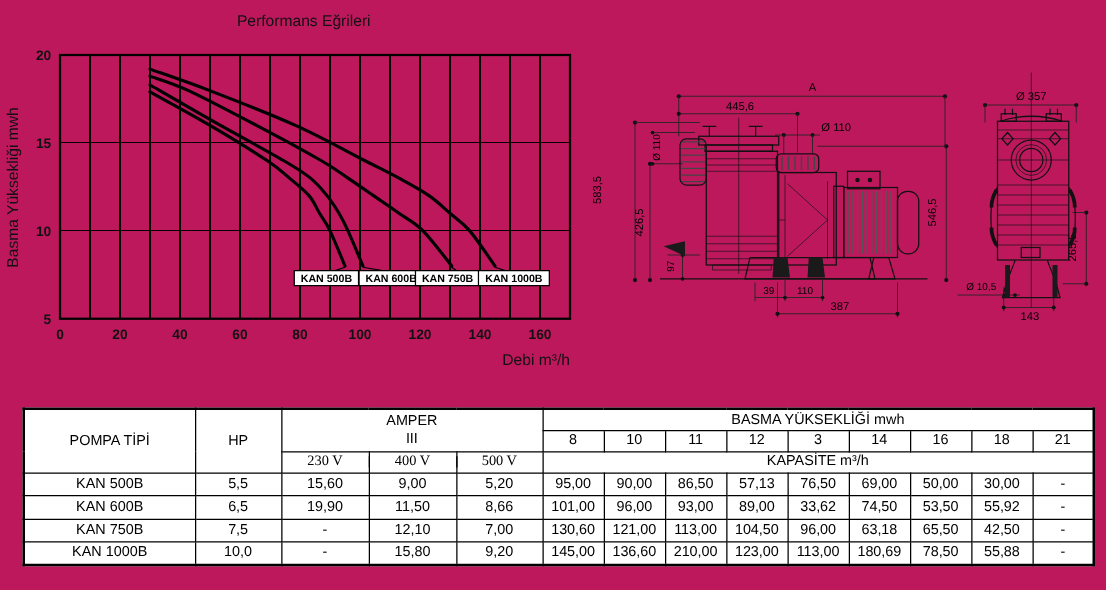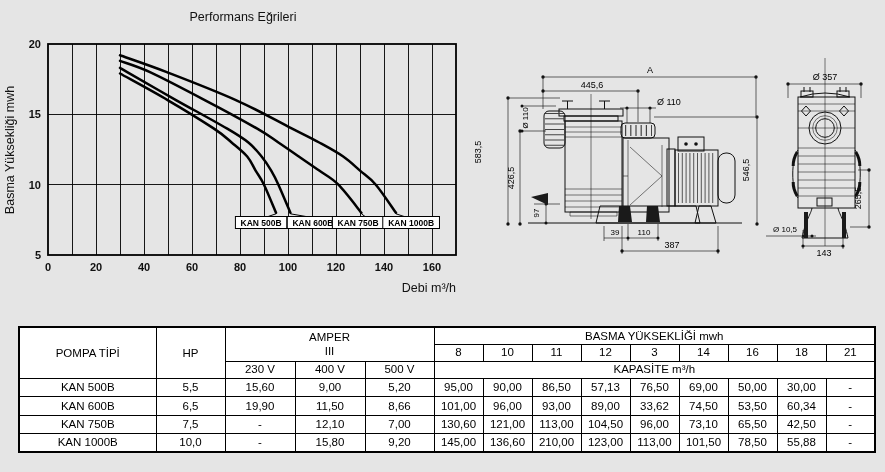--- a/index.html
+++ b/index.html
@@ -1,17 +1,17 @@
 <!DOCTYPE html>
 <html><head>
 <meta charset="utf-8">
 <style>
   html,body { margin:0; padding:0; background:#fff; }
   body { width:885px; height:472px; font-family:"Liberation Sans","DejaVu Sans",sans-serif; color:#000; }
-  .canvas { position:relative; width:885px; height:472px; background:#e5e5e5; overflow:hidden; }
+  .canvas { position:relative; width:885px; height:472px; background:#be185d; overflow:hidden; }
 
   
   #chart { position:absolute; left:0; top:0; }
   .ctitle { font-size:12.5px; fill:#111; }
   .caxis  { font-size:12.5px; fill:#111; }
   .tick   { font-size:11px; font-weight:bold; fill:#111; }
   .grid   { stroke:#000; stroke-width:0.9; }
   .frame  { fill:none; stroke:#000; stroke-width:1.8; }
   .curve  { fill:none; stroke:#000; stroke-width:2.5; stroke-linecap:round; stroke-linejoin:round; }
   .lblbox { fill:#fff; stroke:#000; stroke-width:1; }
@@ -31,21 +31,21 @@
 
   
   table.spec { position:absolute; left:18px; top:326px; width:856px;
                border-collapse:collapse; table-layout:fixed; font-size:11.5px;
                border:2px solid #000; background:#fff; }
   table.spec th, table.spec td { border:1px solid #000; text-align:center;
                vertical-align:middle; padding:0; font-weight:400; line-height:1.25; }
   table.spec thead tr { height:17px; }
   table.spec tbody tr { height:18.5px; }
   th.amper { border-bottom:none; }
-  th.volt  { border-top:none; border-left:none; border-right:none; position:relative; }
+  th.volt  { border-top:none; border-left:none; border-right:none; position:relative;font-family:Liberation Serif, serif; }
   th.volt.sep::before { content:""; position:absolute; left:-0.5px; top:22%;
                height:56%; width:1px; background:#000; }
 </style>
 </head>
 <body>
 
 <div class="canvas">
 
   <svg id="chart" width="470" height="310" viewBox="0 0 470 310">
       <text x="243" y="21" class="ctitle" text-anchor="middle">Performans Eğrileri</text>
@@ -324,51 +324,51 @@
           <td>19,90</td>
           <td>11,50</td>
           <td>8,66</td>
           <td>101,00</td>
           <td>96,00</td>
           <td>93,00</td>
           <td>89,00</td>
           <td>33,62</td>
           <td>74,50</td>
           <td>53,50</td>
-          <td>60,34</td>
+          <td>55,92</td>
           <td>-</td>
         </tr>
         <tr>
           <td>KAN 750B</td>
           <td>7,5</td>
           <td>-</td>
           <td>12,10</td>
           <td>7,00</td>
           <td>130,60</td>
           <td>121,00</td>
           <td>113,00</td>
           <td>104,50</td>
           <td>96,00</td>
-          <td>73,10</td>
+          <td>63,18</td>
           <td>65,50</td>
           <td>42,50</td>
           <td>-</td>
         </tr>
         <tr>
           <td>KAN 1000B</td>
           <td>10,0</td>
           <td>-</td>
           <td>15,80</td>
           <td>9,20</td>
           <td>145,00</td>
           <td>136,60</td>
           <td>210,00</td>
           <td>123,00</td>
           <td>113,00</td>
-          <td>101,50</td>
+          <td>180,69</td>
           <td>78,50</td>
           <td>55,88</td>
           <td>-</td>
         </tr>
       </tbody>
   </table>
 
 </div>
 
 </body></html>

